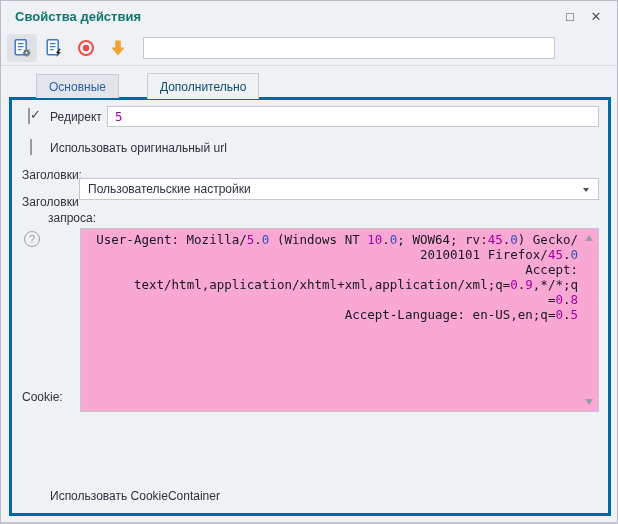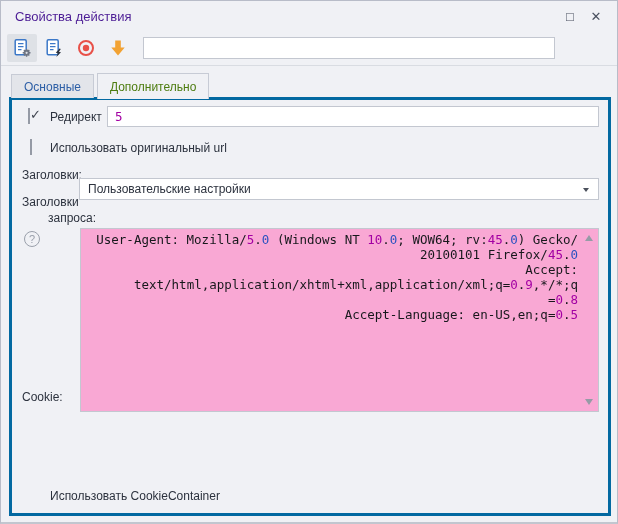--- a/index.html
+++ b/index.html
@@ -10,41 +10,41 @@
   }
   .window{
     position:absolute;inset:0;box-sizing:border-box;
     background:var(--panel-bg,#f0f1f5);
     border:1px solid var(--window-border,#b8bcc8);
     border-bottom:2px solid #c2c6cf;
     overflow:hidden;
   }
   
   .titlebar{height:30px;display:flex;align-items:center;padding:0 8px 0 14px;}
-  .title{font-size:13px;font-weight:normal;color:#4c1d95;}
+  .title{font-size:13px;font-weight:bold;color:#0f766e;}
   .win-controls{margin-left:auto;display:flex;}
   .win-btn{width:26px;height:24px;display:flex;align-items:center;justify-content:center;
     color:#4a5160;font-size:13px;cursor:default;}
   
   .toolbar{height:34px;display:flex;align-items:center;padding:0 6px;
     border-bottom:1px solid #d9dce2;}
   .tool-btn{width:30px;height:28px;margin-right:2px;display:flex;align-items:center;
     justify-content:center;border-radius:2px;}
   .tool-btn.pressed{background:#dee1e6;}
   .tool-btn svg{display:block;}
   .toolbar-input{margin-left:8px;width:400px;height:20px;background:#fff;
     border:1px solid var(--input-border,#c3c7d0);font-family:"DejaVu Sans Mono",monospace;
     font-size:12px;padding:0 5px;outline:none;}
   
   .tabbar{display:flex;align-items:flex-end;padding:6px 8px 0 10px;height:26px;position:relative;z-index:2;}
   .tab{background:#e3e5ea;border:1px solid #c7cbd5;border-bottom:none;
     padding:4px 12px 4px 12px;margin-right:3px;font-size:12px;color:#3a404c;height:24px;
-    box-sizing:border-box;display:flex;align-items:center;}
+    box-sizing:border-box;display:flex;align-items:center;margin-left:25px;}
   .tab.link{color:var(--tab-link,#2d5fa6);}
-  .tab.active{background:var(--panel-bg,#f0f1f5);color:#4d7c0f;height:26px;
+  .tab.active{background:var(--panel-bg,#f0f1f5);color:#0c4a6e;height:26px;
     margin-bottom:-1px;z-index:3;position:relative;}
   
   .panel{position:absolute;left:8px;top:96px;width:602px;height:419px;box-sizing:border-box;
     border:3px solid #0369a1;background:var(--panel-bg,#f0f1f5);}
   .abs{position:absolute;}
   
   .checkbox{width:15px;height:15px;box-sizing:border-box;background:#fff;
     border:1px solid #959aa5;position:relative;}
   .checkbox.checked::after{content:"✓";position:absolute;left:1px;top:-2px;
     font-size:13px;color:#3f4550;}

